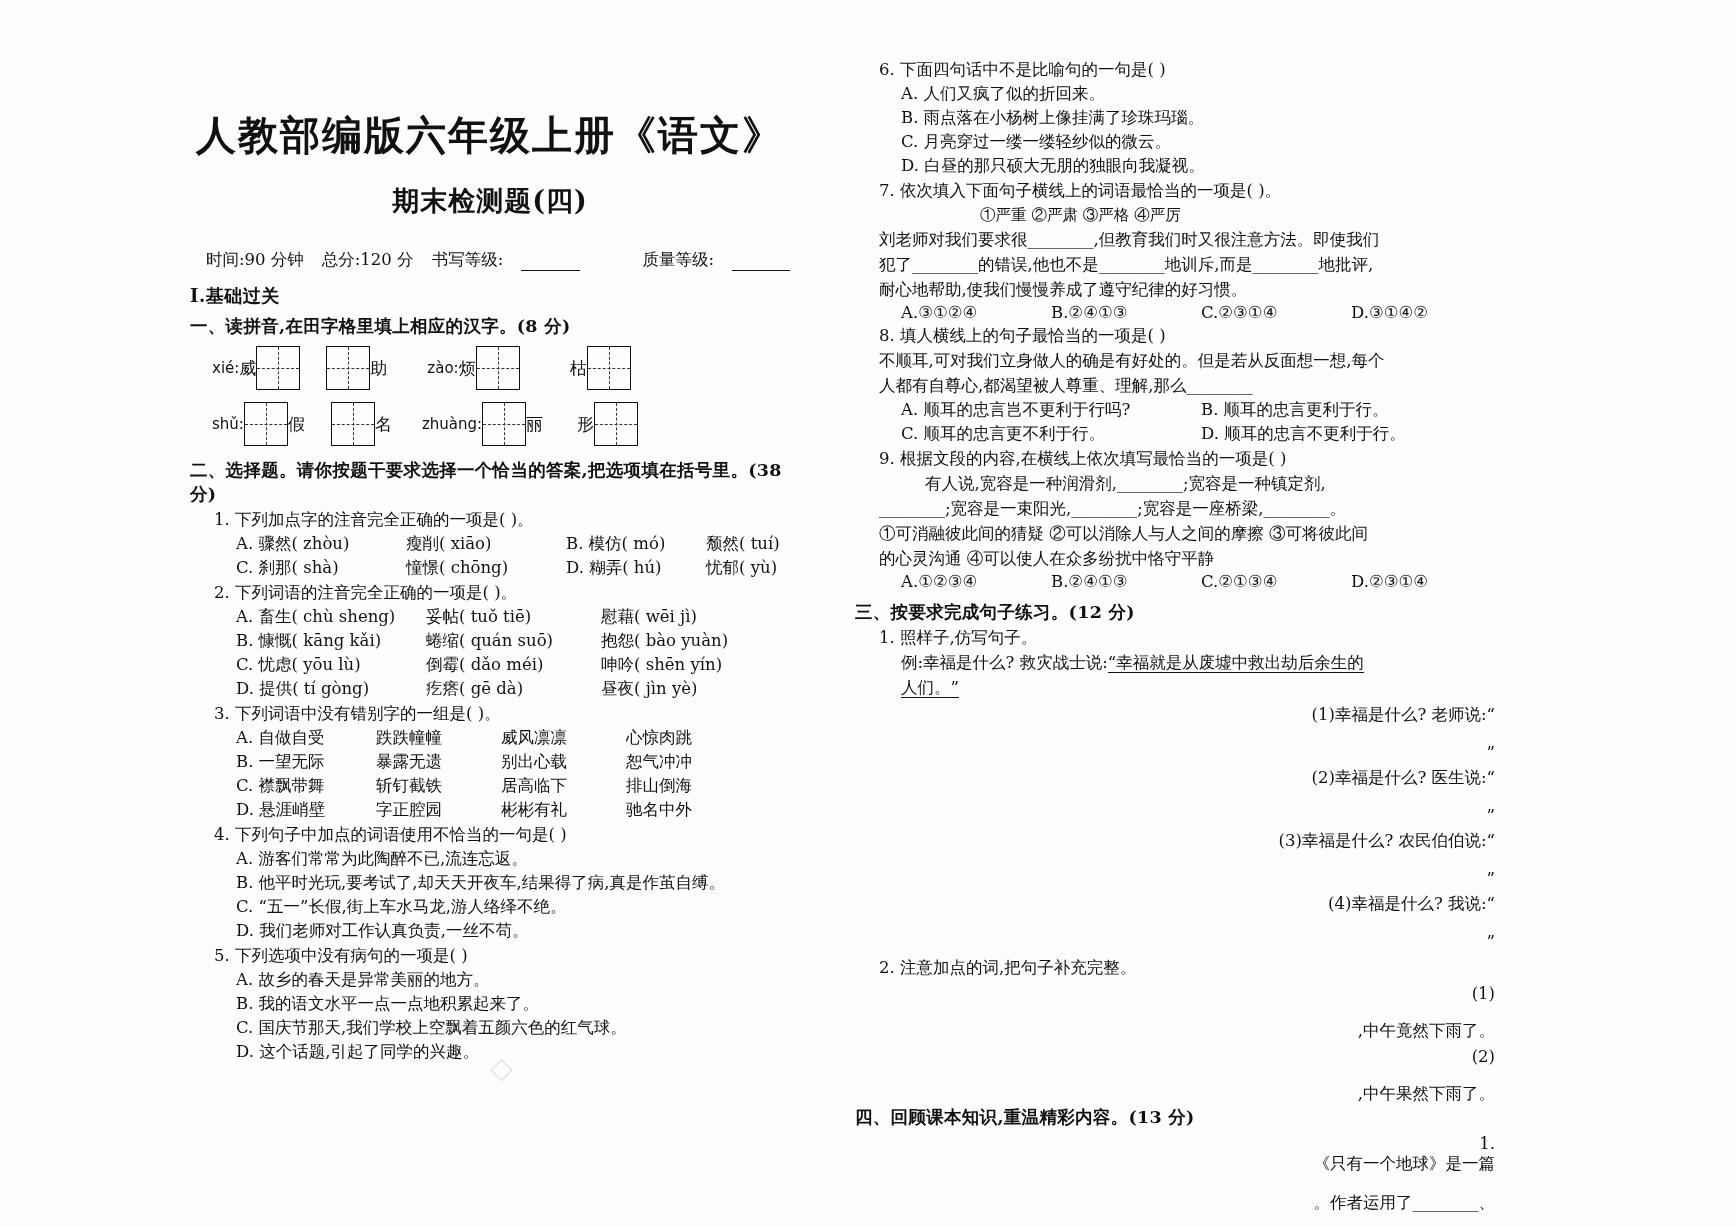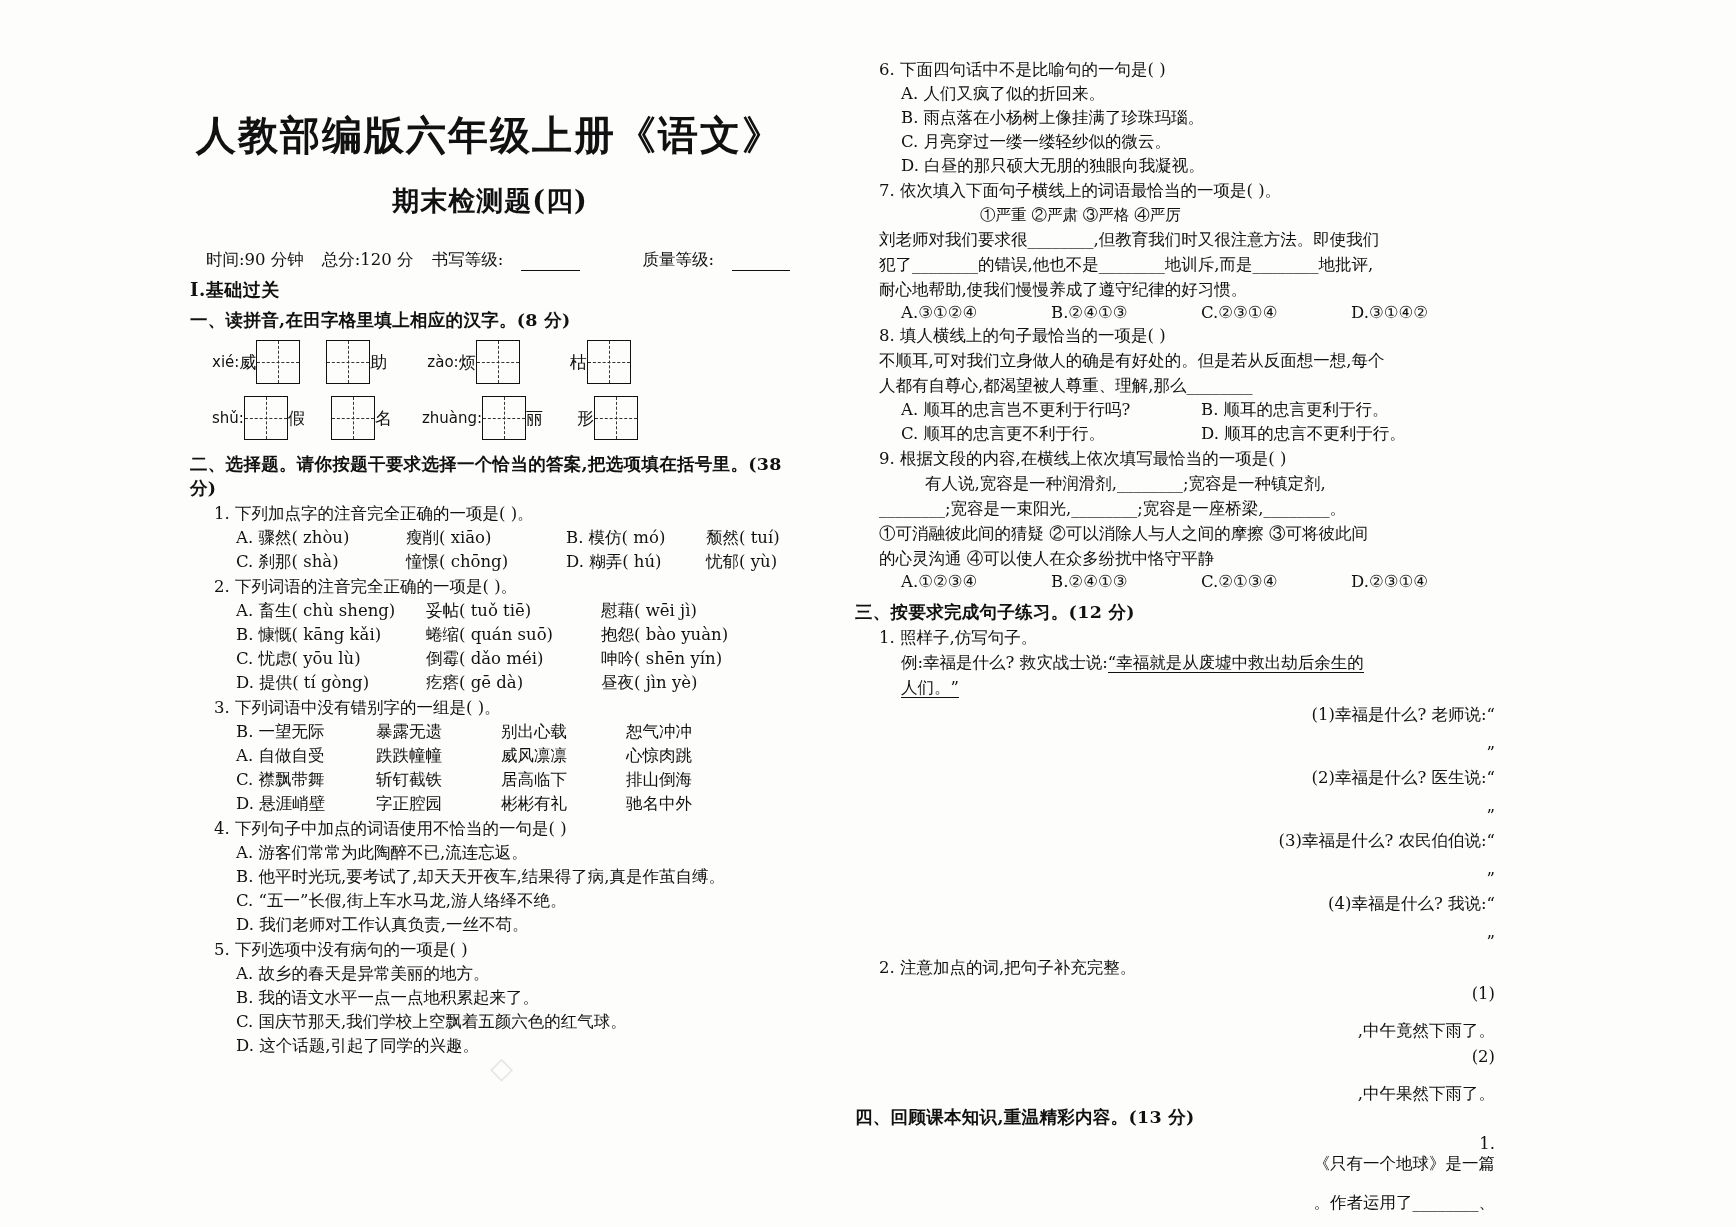--- a/index.html
+++ b/index.html
@@ -56,21 +56,21 @@
   .meta-line .gap { flex: 0 0 26px; }
   .blank-u {
     display: inline-block;
     border-bottom: 1px solid #111;
     height: 15px;
     vertical-align: bottom;
   }
   .part-title {
     font-size: 18px;
     font-weight: bold;
-    margin-top: 7px;
+    margin-top: 13px;
     letter-spacing: 0.5px;
   }
   .sec-title {
     font-size: 17.5px;
     font-weight: bold;
     margin-top: 6px;
     letter-spacing: 0.3px;
   }
   .q {
     font-size: 16.5px;
@@ -266,32 +266,32 @@
       <span style="width:190px">D. 提供( tí gòng)</span>
       <span style="width:175px">疙瘩( gē dà)</span>
       <span>昼夜( jìn yè)</span>
     </div>
 
     <div class="q">
       <span>3.</span>
       <span>下列词语中没有错别字的一组是(         )。</span>
     </div>
     <div class="opt-row">
+      <span style="width:140px">A. 自做自受</span>
+      <span style="width:125px">跌跌幢幢</span>
+      <span style="width:125px">威风凛凛</span>
+      <span>心惊肉跳</span>
+    </div>
+    <div class="opt-row">
       <span style="width:140px">B. 一望无际</span>
       <span style="width:125px">暴露无遗</span>
       <span style="width:125px">别出心载</span>
       <span>恕气冲冲</span>
     </div>
     <div class="opt-row">
-      <span style="width:140px">A. 自做自受</span>
-      <span style="width:125px">跌跌幢幢</span>
-      <span style="width:125px">威风凛凛</span>
-      <span>心惊肉跳</span>
-    </div>
-    <div class="opt-row">
       <span style="width:140px">C. 襟飘带舞</span>
       <span style="width:125px">斩钉截铁</span>
       <span style="width:125px">居高临下</span>
       <span>排山倒海</span>
     </div>
     <div class="opt-row">
       <span style="width:140px">D. 悬涯峭壁</span>
       <span style="width:125px">字正腔园</span>
       <span style="width:125px">彬彬有礼</span>
       <span>驰名中外</span>

